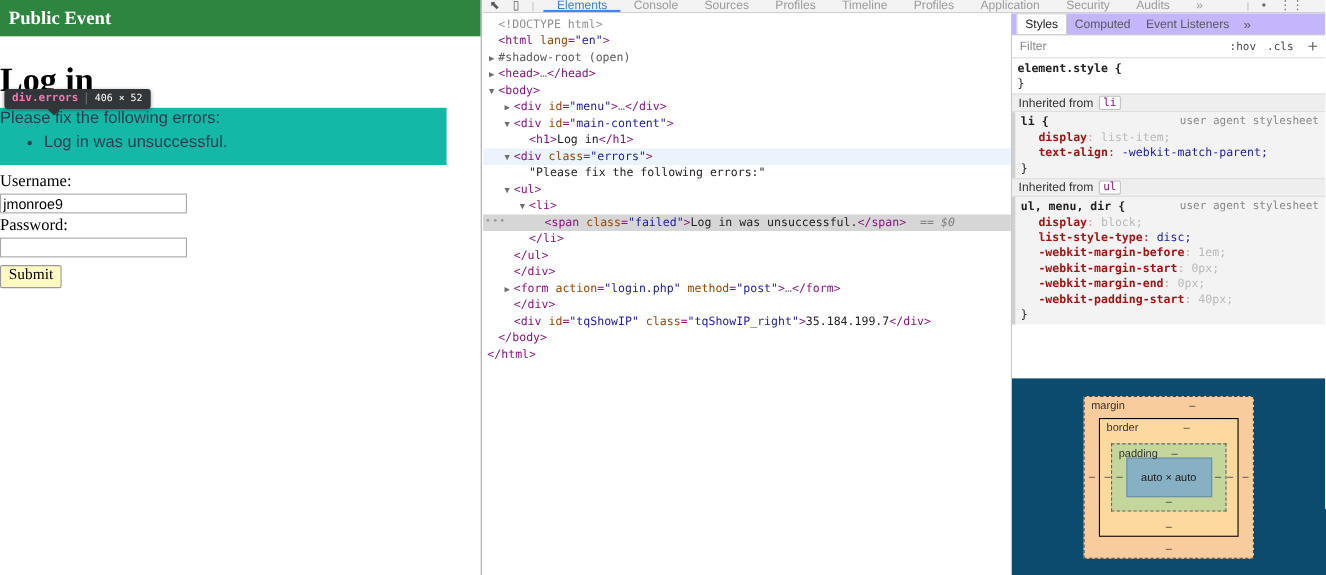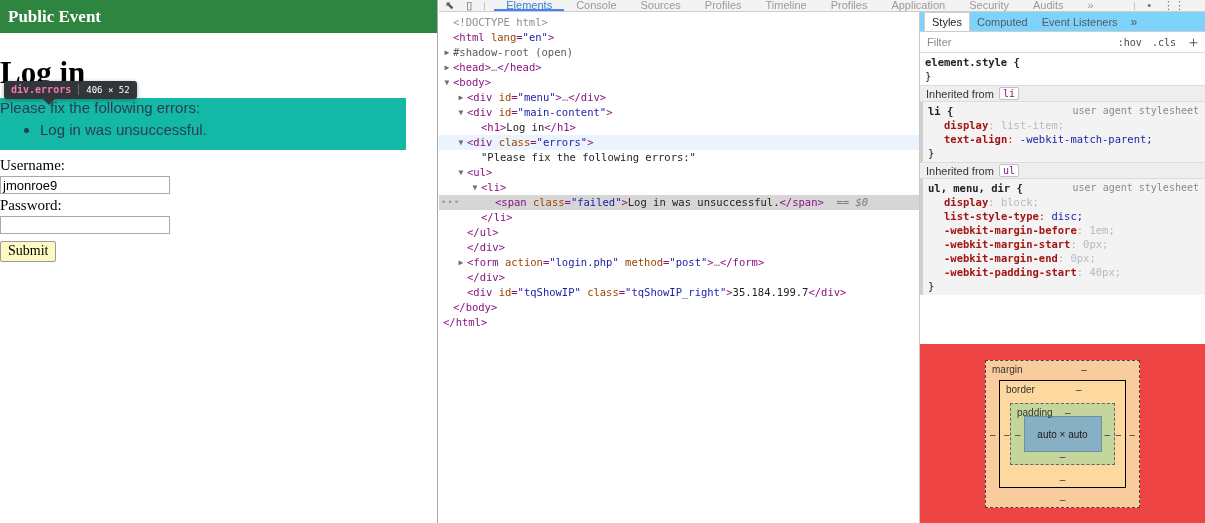--- a/index.html
+++ b/index.html
@@ -198,21 +198,21 @@
   .shadow { color: #5a5a5a; }
   .dollar { color: #7c7c7c; font-style: italic; }
 
   
   #styles-pane {
     width: 285px; height: 512px;
     background: #fff; box-sizing: border-box;
     overflow: hidden; position: relative;
   }
   #styles-tabs {
-    height: 19px; background: #7dd3fc;
+    height: 19px; background: #c4b5fd;
     border-bottom: 1px solid #cdcdcd;
     display: flex; align-items: center;
     font-family: "Liberation Sans", sans-serif;
     font-size: 11px;
   }
   #styles-tabs .st {
     padding: 0 7px; color: #5a5a5a; line-height: 18px; height: 18px;
   }
   #styles-tabs .st.active {
     background: #fff; color: #222;
@@ -254,21 +254,21 @@
   .prop.dim { color: #d7a0a0; }
   .prop .val { color: #1a1aa6; }
   .prop.dim .val { color: #b9b9b9; }
   .prop b { font-weight: 700; color: #a31515; }
   .brace { color: #222; }
 
   
   #boxmodel-wrap {
     position: absolute; left: 0; bottom: 0;
     width: 285px; height: 180px;
-    background: #ef4444;
+    background: #0c4a6e;
     display: flex; align-items: center; justify-content: center;
   }
   .bm-margin {
     width: 155px; height: 148px; box-sizing: border-box;
     background: #f9cc9d; border: 1px dashed #454545;
     position: relative; font-family: "Liberation Sans", sans-serif; font-size: 10px; color: #222;
     display: flex; align-items: center; justify-content: center;
   }
   .bm-border {
     width: 127px; height: 108px; box-sizing: border-box;

